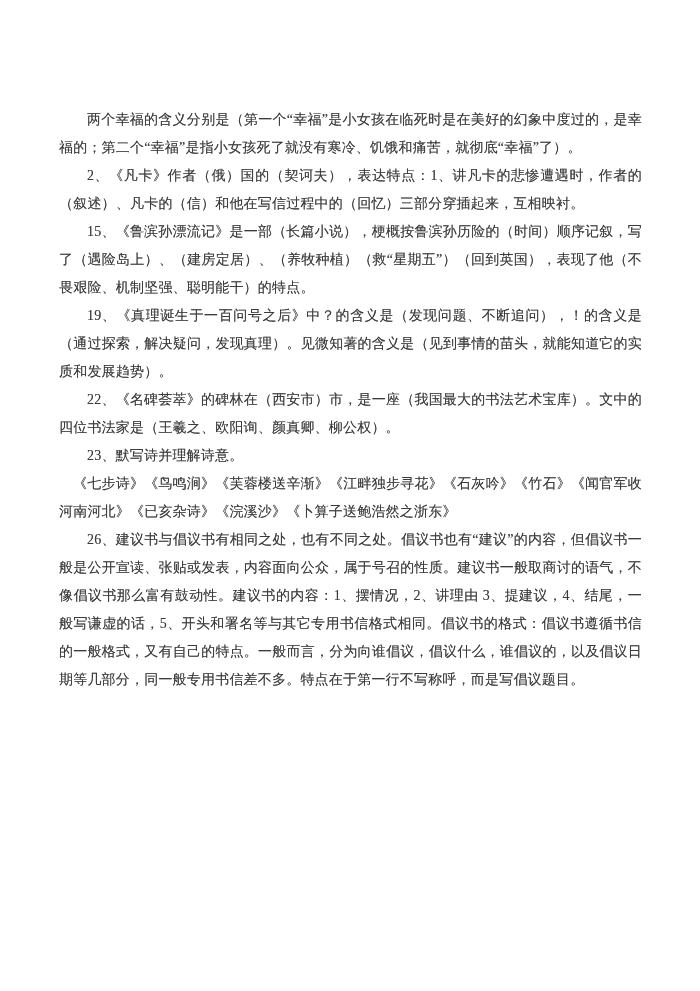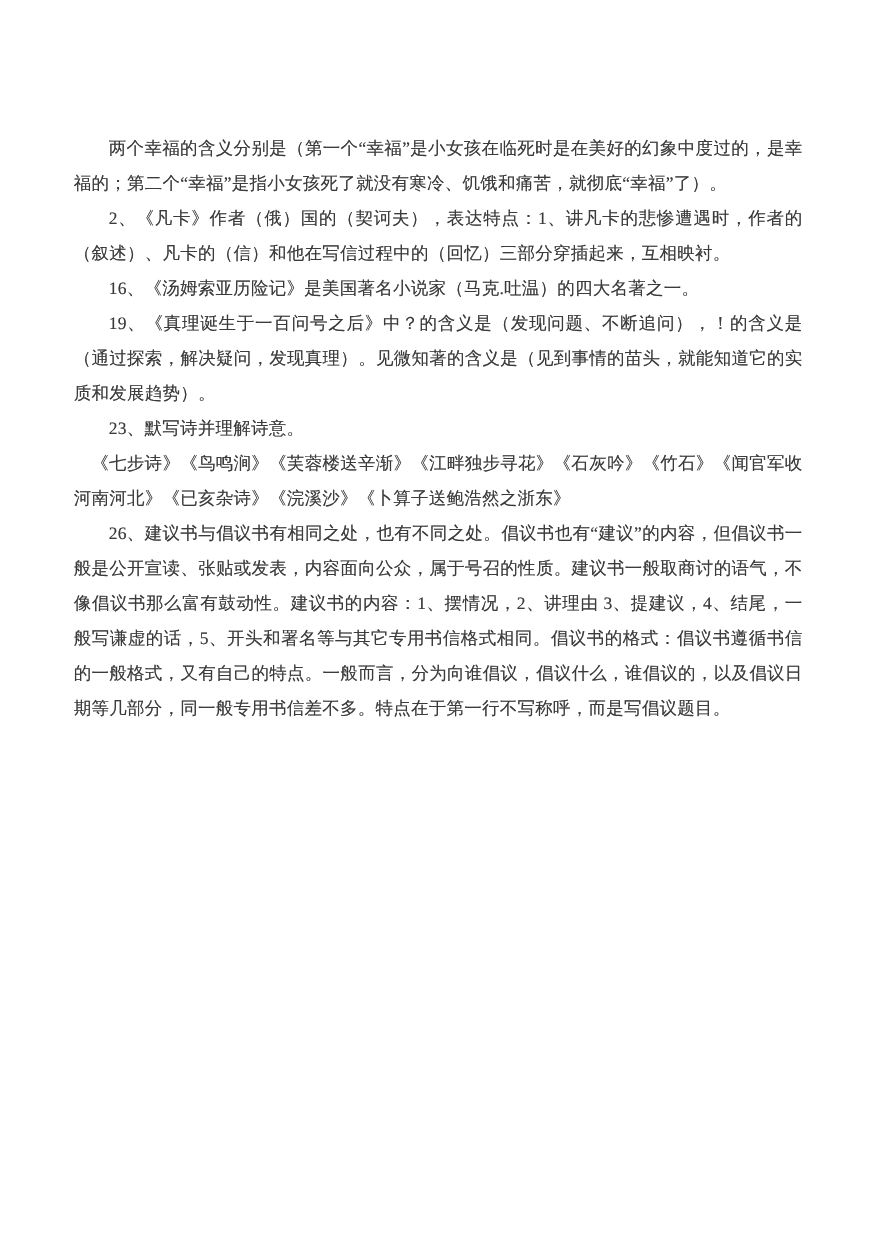--- a/index.html
+++ b/index.html
@@ -35,19 +35,20 @@
     text-indent: 1em;
   }
 </style>
 </head>
 <body>
 
 <div class="page">
   <div class="content">
     <p class="para">两个幸福的含义分别是（第一个“幸福”是小女孩在临死时是在美好的幻象中度过的，是幸福的；第二个“幸福”是指小女孩死了就没有寒冷、饥饿和痛苦，就彻底“幸福”了）。</p>
     <p class="para">2、《凡卡》作者（俄）国的（契诃夫），表达特点：1、讲凡卡的悲惨遭遇时，作者的（叙述）、凡卡的（信）和他在写信过程中的（回忆）三部分穿插起来，互相映衬。</p>
-    <p class="para">16、《汤姆索亚历险记》是美国著名小说家（马克.吐温）的四大名著之一。</p>
+    <p class="para">15、《鲁滨孙漂流记》是一部（长篇小说），梗概按鲁滨孙历险的（时间）顺序记叙，写了（遇险岛上）、（建房定居）、（养牧种植）（救“星期五”）（回到英国），表现了他（不畏艰险、机制坚强、聪明能干）的特点。</p>
     <p class="para">19、《真理诞生于一百问号之后》中？的含义是（发现问题、不断追问），！的含义是（通过探索，解决疑问，发现真理）。见微知著的含义是（见到事情的苗头，就能知道它的实质和发展趋势）。</p>
+    <p class="para">22、《名碑荟萃》的碑林在（西安市）市，是一座（我国最大的书法艺术宝库）。文中的四位书法家是（王羲之、欧阳询、颜真卿、柳公权）。</p>
     <p class="para">23、默写诗并理解诗意。</p>
     <p class="para poems">《七步诗》《鸟鸣涧》《芙蓉楼送辛渐》《江畔独步寻花》《石灰吟》《竹石》《闻官军收河南河北》《已亥杂诗》《浣溪沙》《卜算子送鲍浩然之浙东》</p>
     <p class="para">26、建议书与倡议书有相同之处，也有不同之处。倡议书也有“建议”的内容，但倡议书一般是公开宣读、张贴或发表，内容面向公众，属于号召的性质。建议书一般取商讨的语气，不像倡议书那么富有鼓动性。建议书的内容：1、摆情况，2、讲理由 3、提建议，4、结尾，一般写谦虚的话，5、开头和署名等与其它专用书信格式相同。倡议书的格式：倡议书遵循书信的一般格式，又有自己的特点。一般而言，分为向谁倡议，倡议什么，谁倡议的，以及倡议日期等几部分，同一般专用书信差不多。特点在于第一行不写称呼，而是写倡议题目。</p>
   </div>
 </div>
 
 </body></html>

